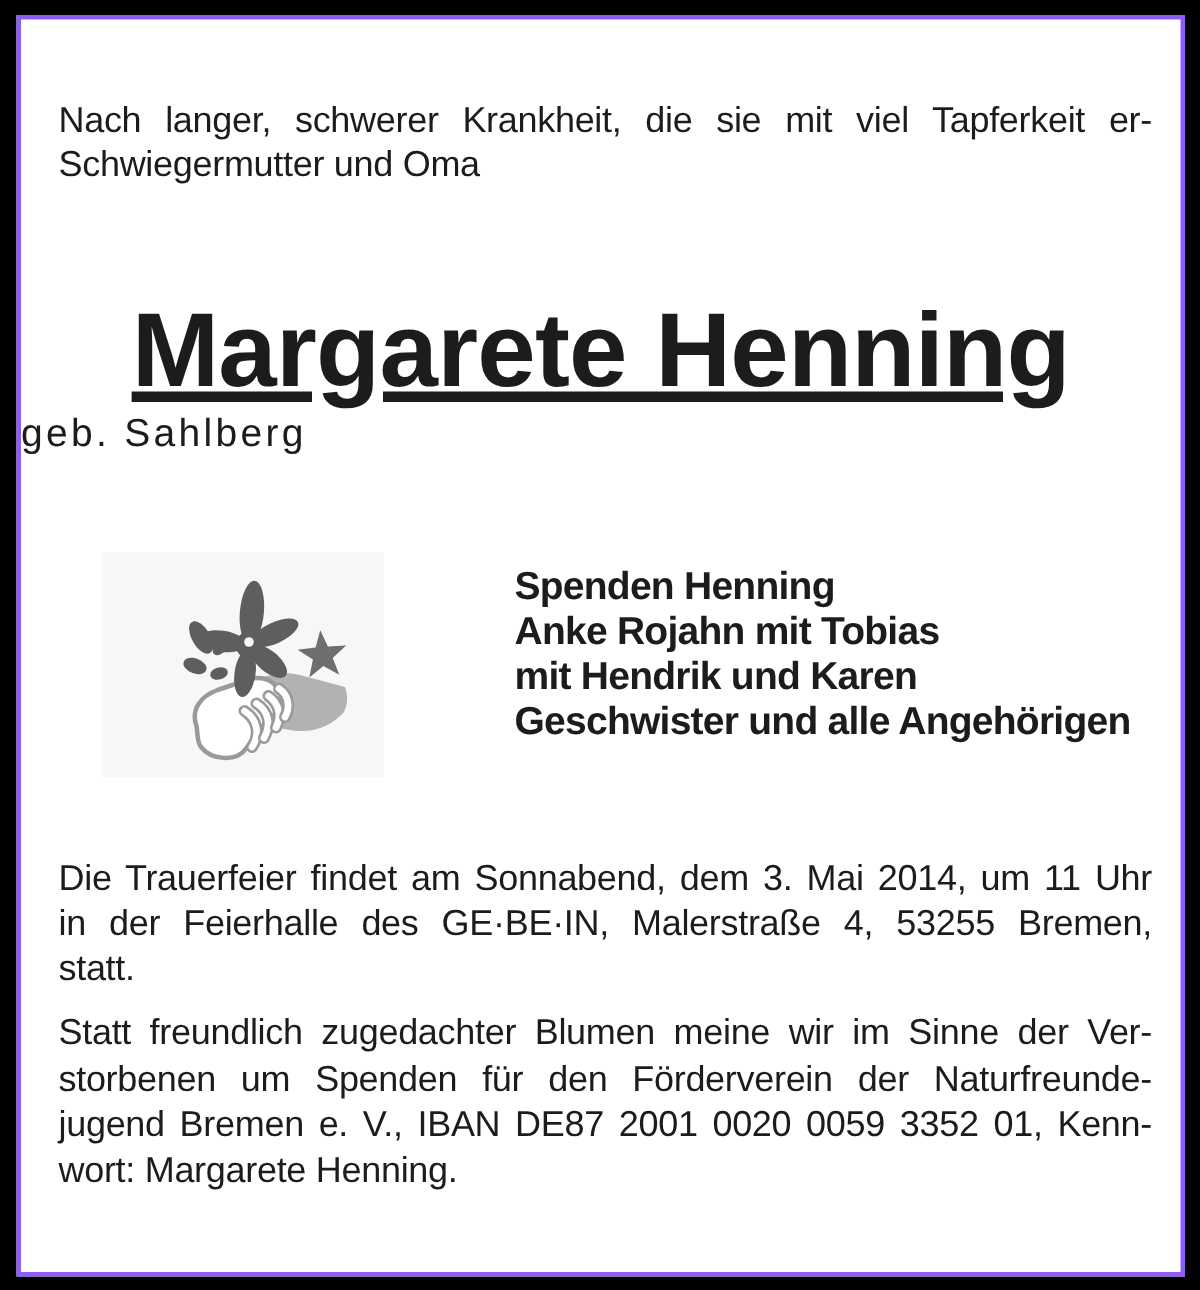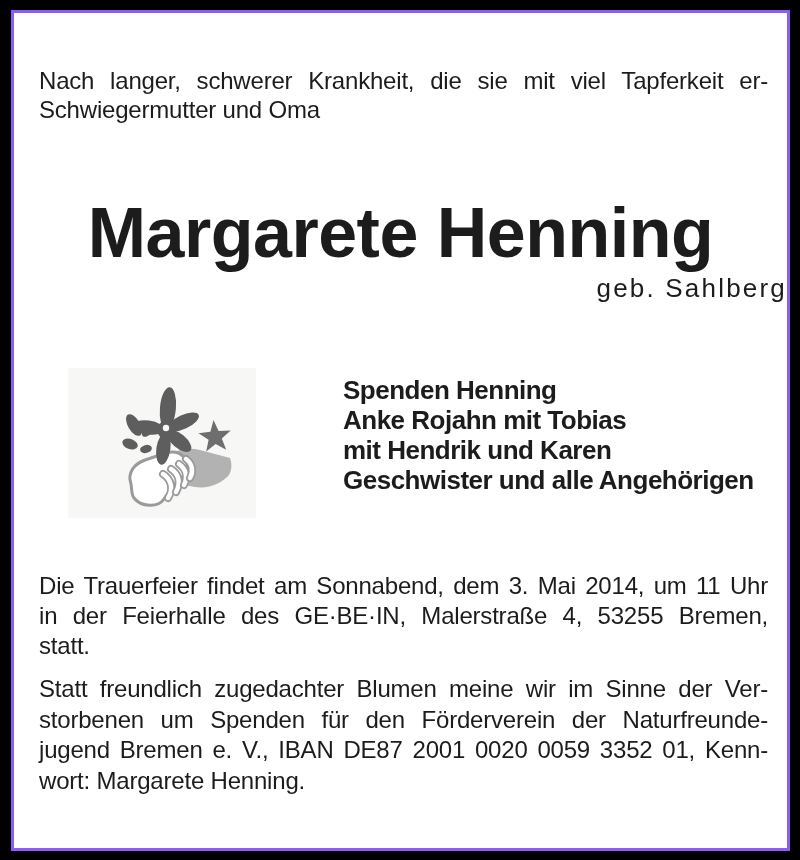--- a/index.html
+++ b/index.html
@@ -9,22 +9,22 @@
          background:#fff;border:3px solid #8b5cf6;box-sizing:border-box;}
   
   .para{position:absolute;left:25px;width:729px;font-size:24px;letter-spacing:-0.2px;}
   .jline{text-align:justify;text-align-last:justify;white-space:nowrap;}
   .lline{text-align:left;white-space:nowrap;}
   .intro{top:53px;line-height:29px;}
   .funeral{top:558px;line-height:30px;}
   .donation{top:661px;line-height:30.5px;}
   
   .name{position:absolute;left:0;top:183px;width:100%;text-align:center;
-        font-size:70px;line-height:74px;font-weight:bold;letter-spacing:-0.5px;margin:0;}
-  .maiden{position:absolute;left:0;top:262px;width:100%;text-align:right;
+        font-size:70px;line-height:74px;font-weight:bold;letter-spacing:-0.5px;margin:0;text-decoration:underline;}
+  .maiden{position:absolute;left:0;top:262px;width:100%;text-align:left;
           font-size:26px;line-height:26px;letter-spacing:2.2px;}
   .dates{position:absolute;left:0;top:293px;width:100%;display:flex;
          justify-content:center;gap:76px;font-size:26px;line-height:26px;}
   
   .mourners{position:absolute;left:329px;top:362px;font-size:26px;line-height:30px;
             font-weight:bold;letter-spacing:-0.5px;white-space:nowrap;}
   
   .emblem{position:absolute;left:54px;top:355px;width:188px;height:150px;}
   .emblem svg{display:block;}
 </style>

